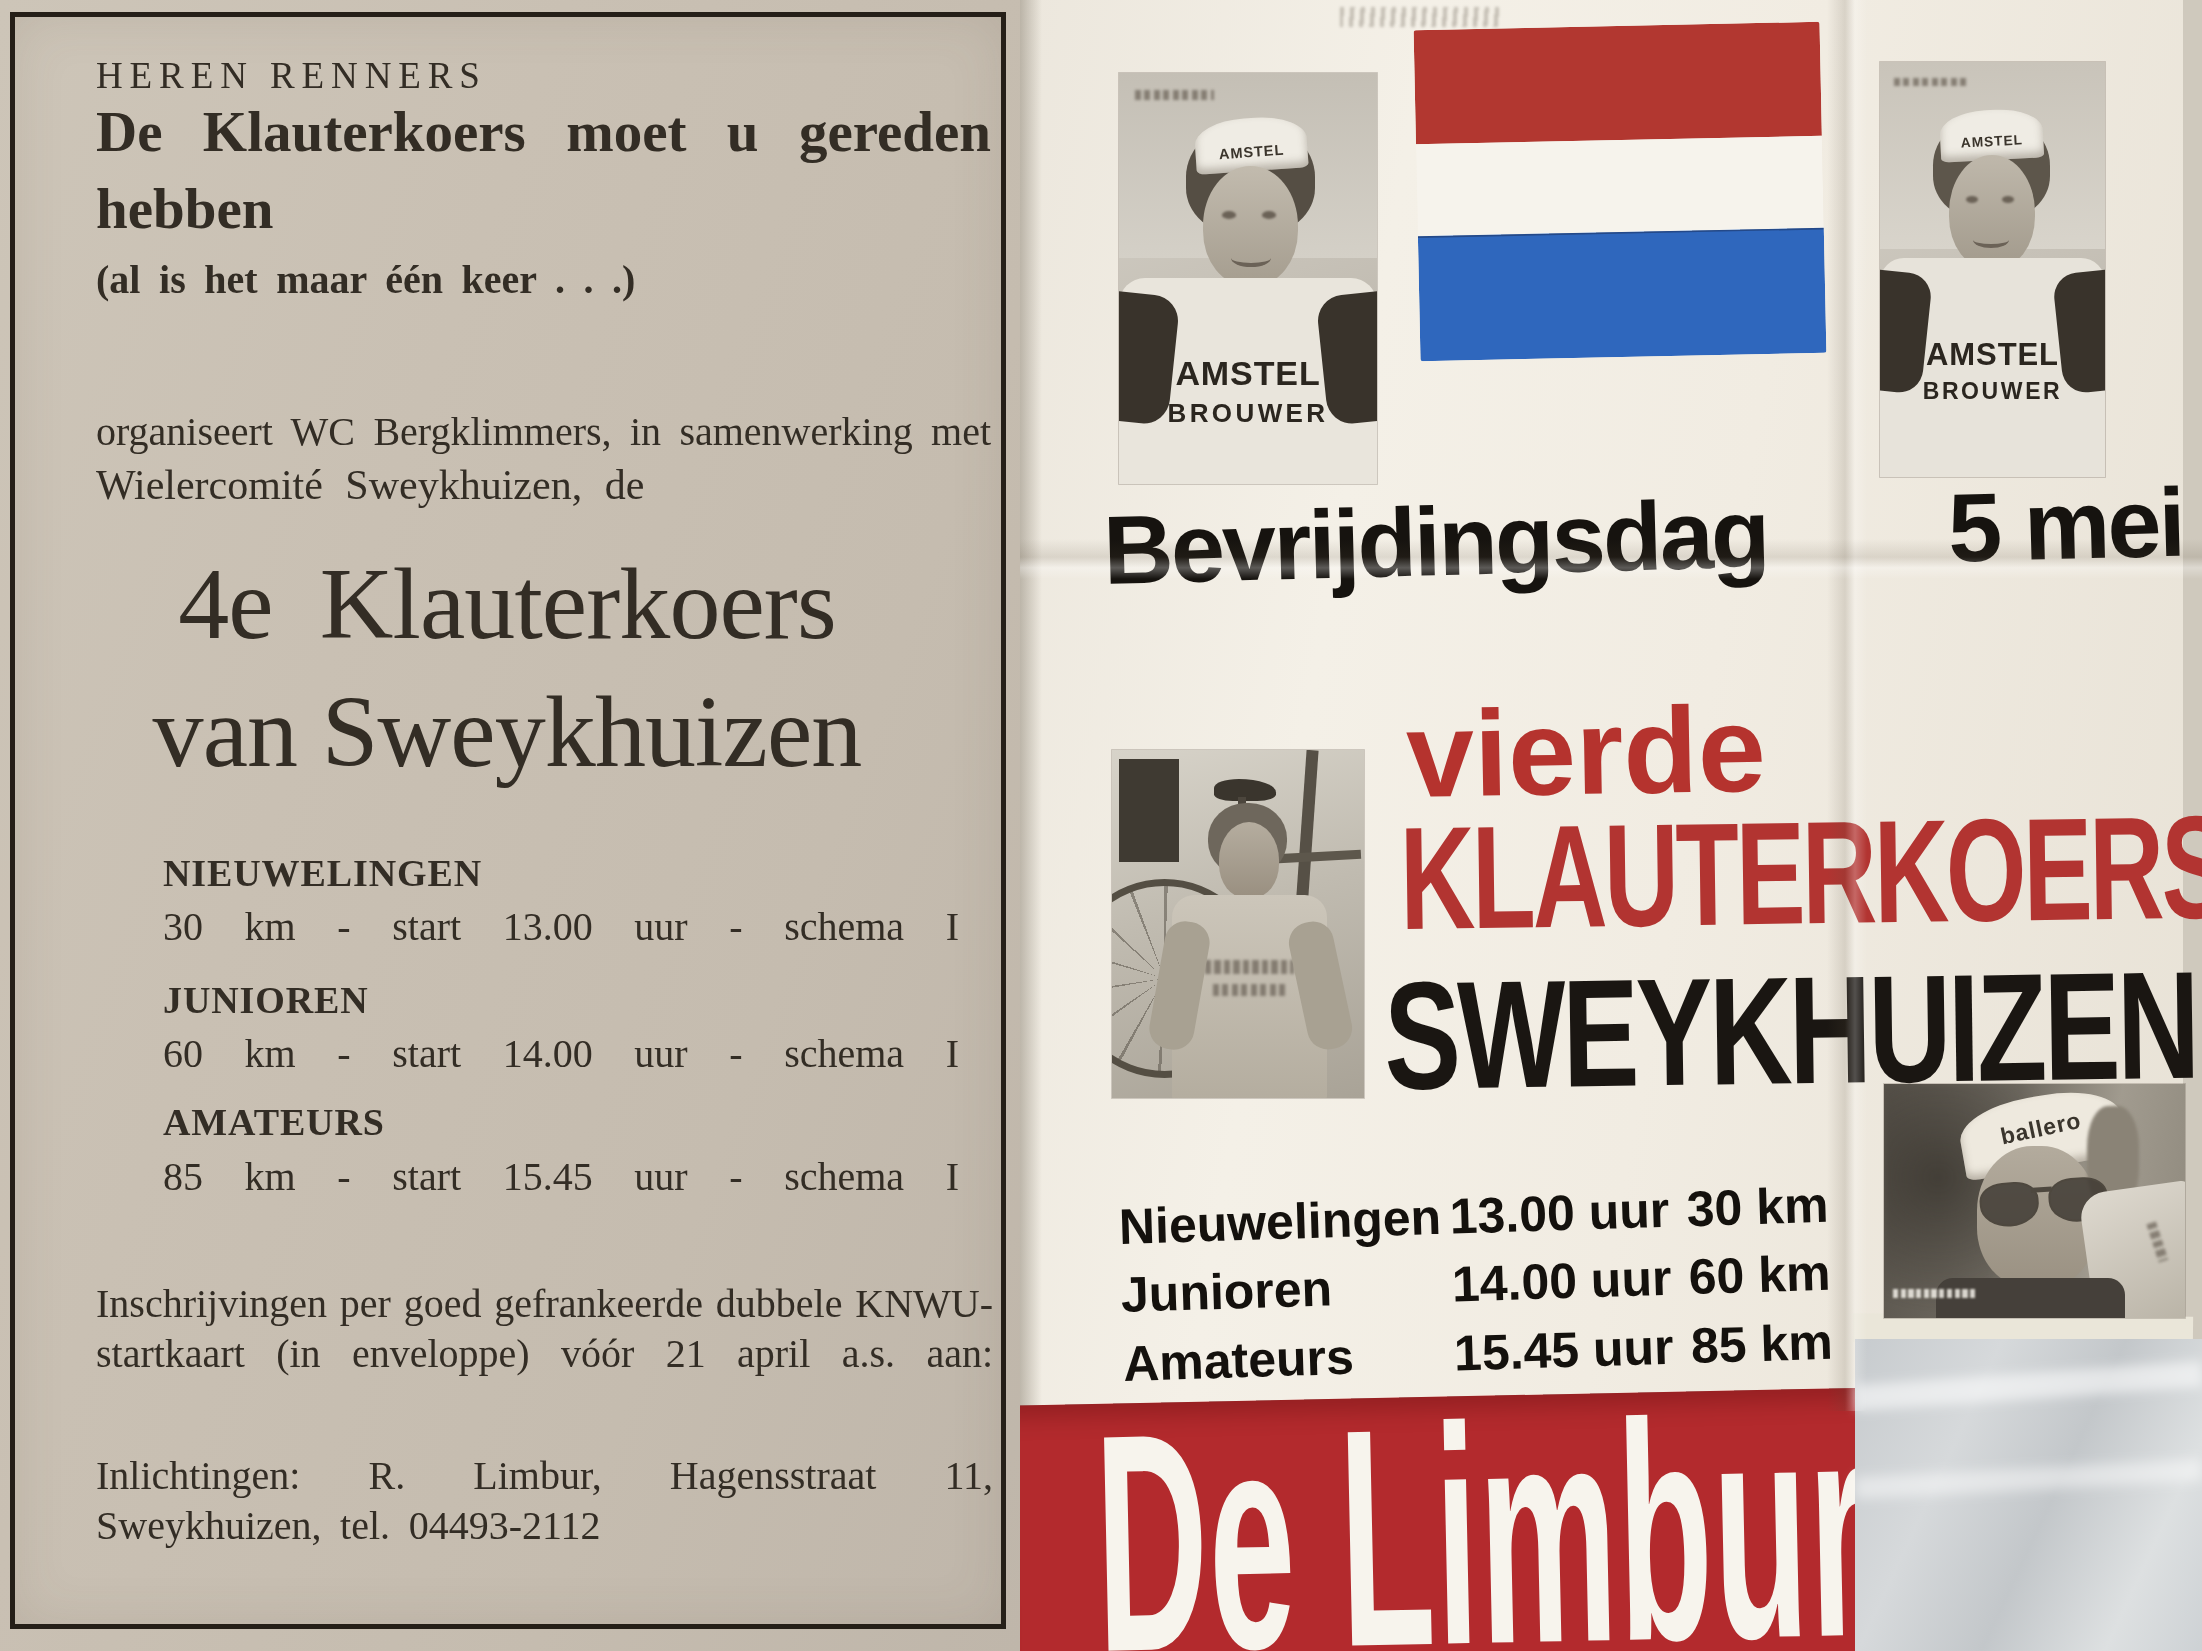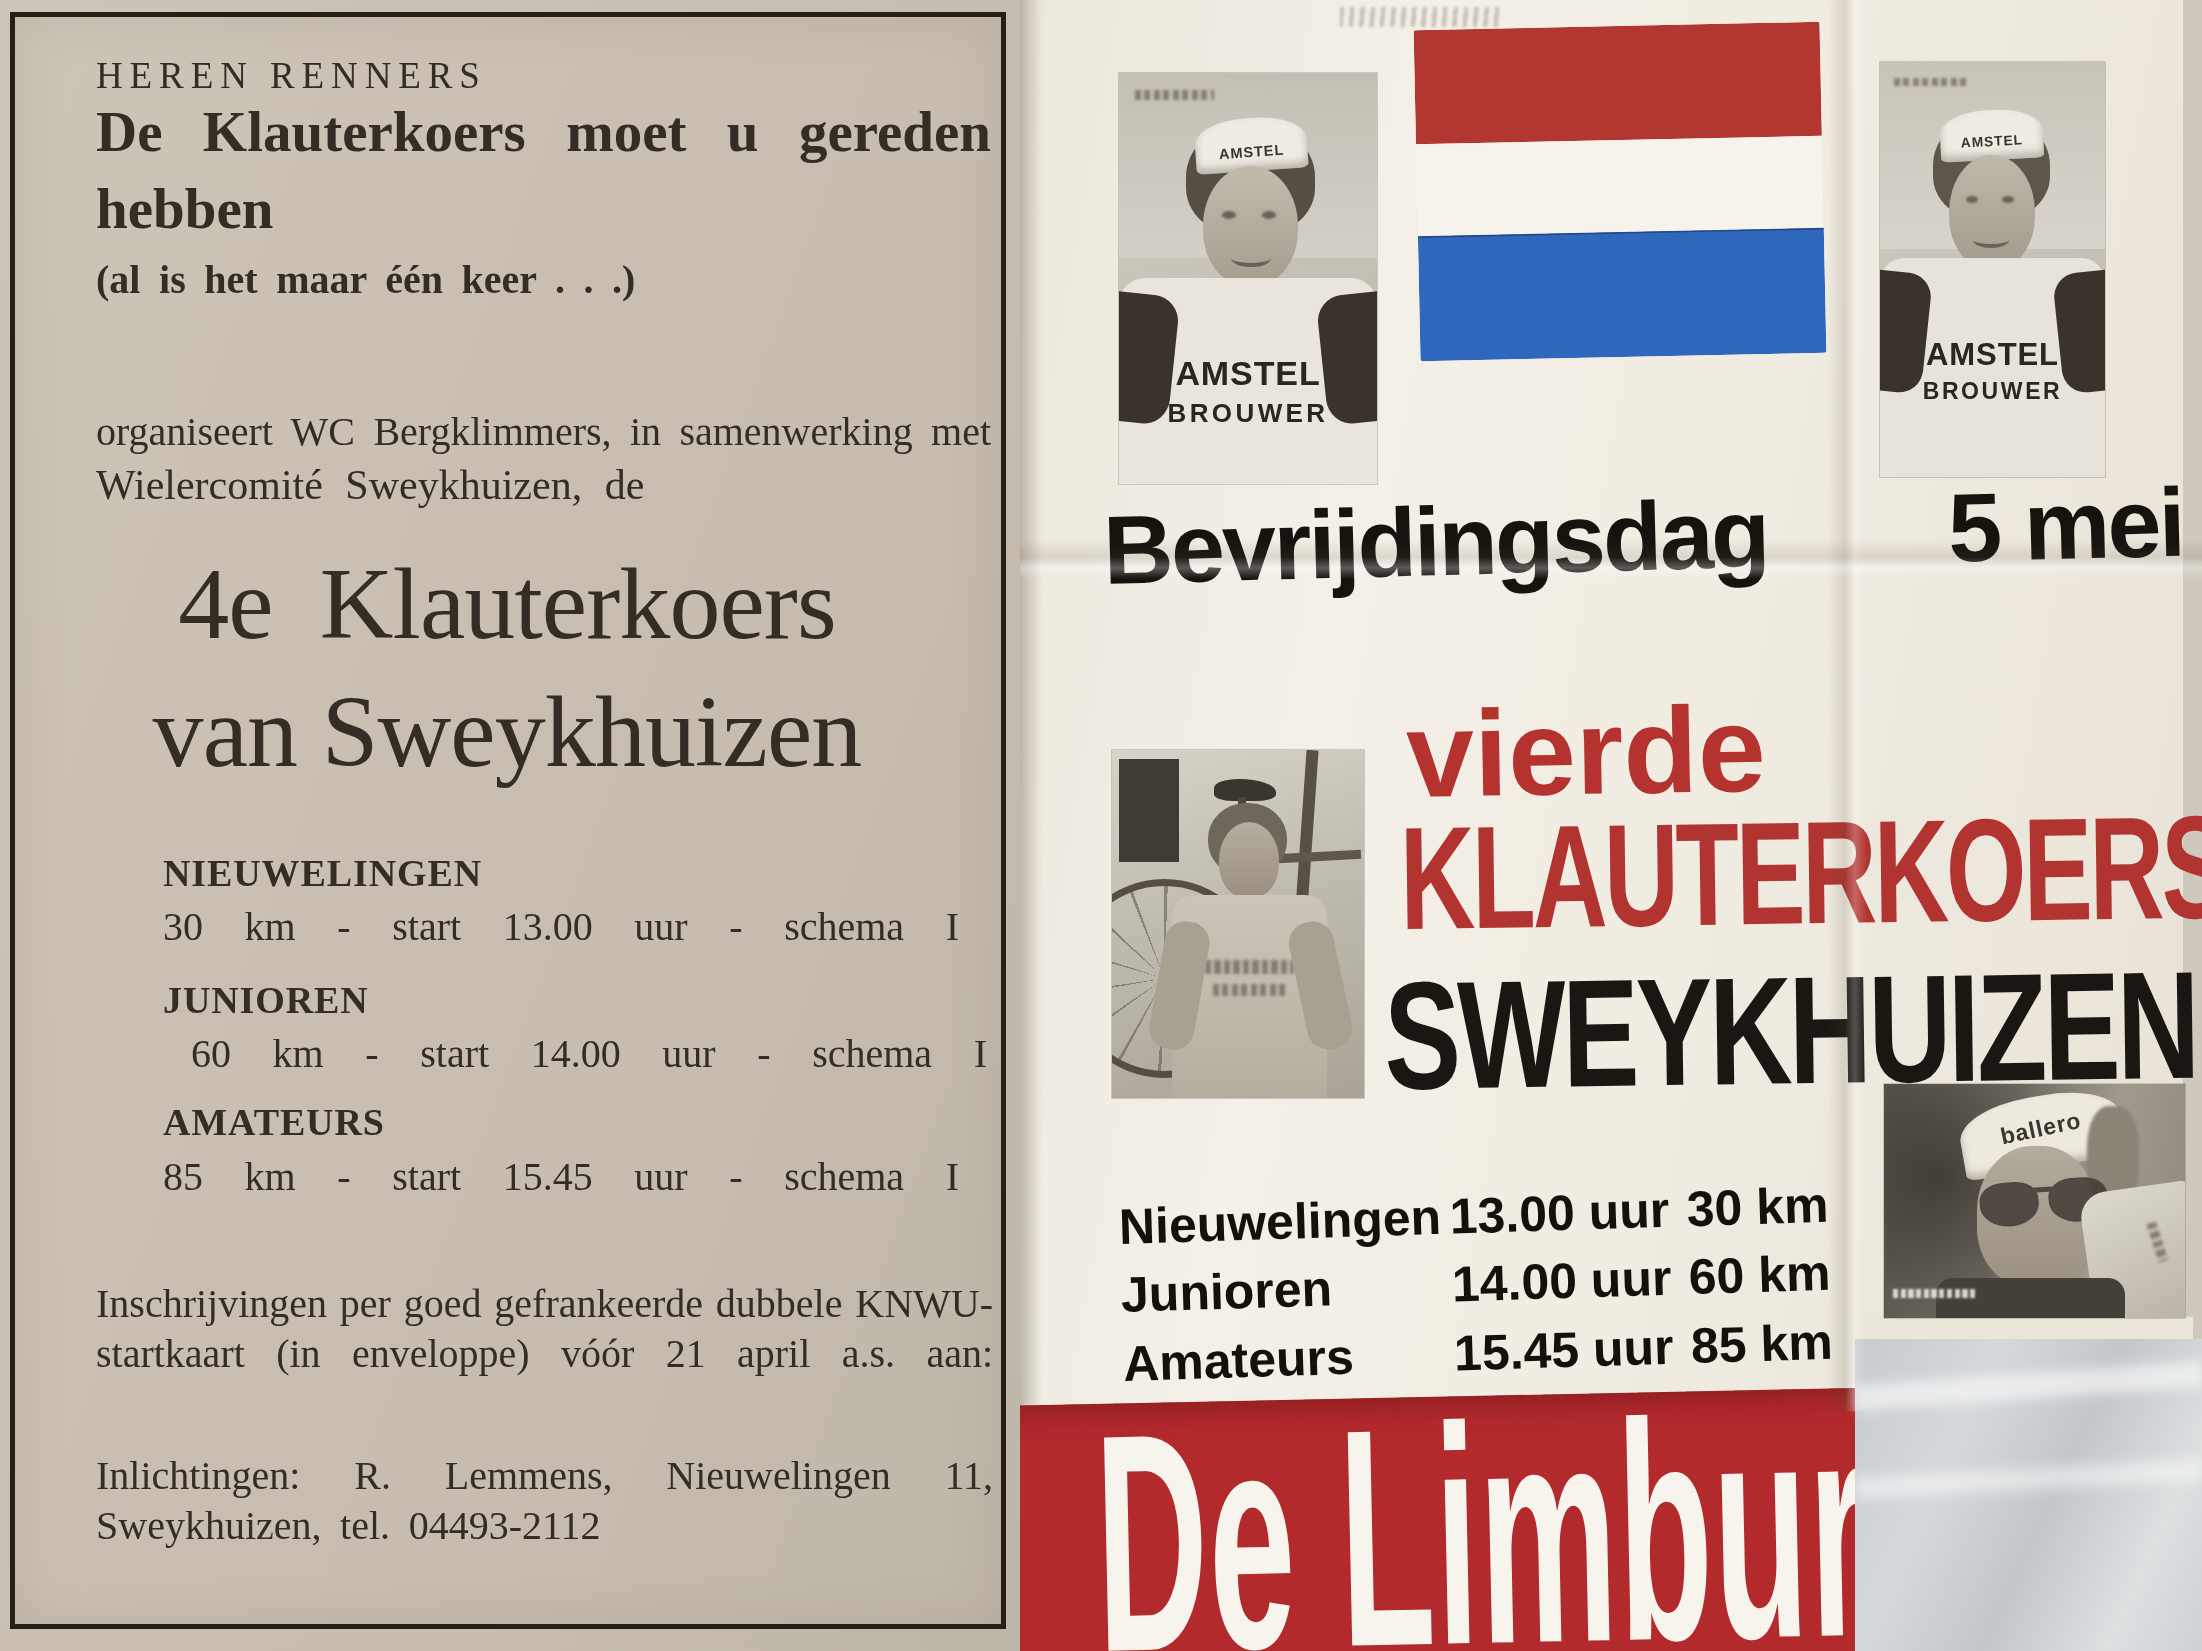--- a/index.html
+++ b/index.html
@@ -53,29 +53,29 @@
     <div class="abs ser adtxt jl" style="left:96px;top:410px;width:895px;font-size:40px;">organiseert WC Bergklimmers, in samenwerking met</div>
     <div class="abs ser adtxt" style="left:96px;top:462px;font-size:42px;word-spacing:12px;">Wielercomité Sweykhuizen, de</div>
 
     <div class="abs ser adtxt" style="left:77px;top:547px;width:860px;font-size:102px;text-align:center;letter-spacing:-0.9px;word-spacing:22.4px;">4e Klauterkoers</div>
     <div class="abs ser adtxt" style="left:77px;top:675px;width:860px;font-size:102px;text-align:center;letter-spacing:-0.9px;">van Sweykhuizen</div>
 
     <div class="abs ser b adtxt" style="left:163px;top:852px;font-size:38px;letter-spacing:0.9px;">NIEUWELINGEN</div>
     <div class="abs ser adtxt jl" style="left:163px;top:905px;width:796px;font-size:40px;">30 km - start 13.00 uur - schema I</div>
 
     <div class="abs ser b adtxt" style="left:163px;top:979px;font-size:38px;letter-spacing:0.9px;">JUNIOREN</div>
-    <div class="abs ser adtxt jl" style="left:163px;top:1032px;width:796px;font-size:40px;margin-left:28px;">60 km - start 14.00 uur - schema I</div>
+    <div class="abs ser adtxt jl" style="left:163px;top:1032px;width:796px;font-size:40px;">60 km - start 14.00 uur - schema I</div>
 
     <div class="abs ser b adtxt" style="left:163px;top:1101px;font-size:38px;letter-spacing:0.9px;">AMATEURS</div>
     <div class="abs ser adtxt jl" style="left:163px;top:1155px;width:796px;font-size:40px;">85 km - start 15.45 uur - schema I</div>
 
     <div class="abs ser adtxt jl" style="left:96px;top:1282px;width:897px;font-size:40px;">Inschrijvingen per goed gefrankeerde dubbele KNWU-</div>
     <div class="abs ser adtxt jl" style="left:96px;top:1332px;width:897px;font-size:40px;">startkaart (in enveloppe) vóór 21 april a.s. aan:</div>
 
-    <div class="abs ser adtxt jl" style="left:96px;top:1454px;width:897px;font-size:40px;">Inlichtingen: R. Lemmens, Nieuwelingen 11,</div>
+    <div class="abs ser adtxt jl" style="left:96px;top:1454px;width:897px;font-size:40px;">Inlichtingen: R. Limbur, Hagensstraat 11,</div>
     <div class="abs ser adtxt" style="left:96px;top:1504px;font-size:40px;word-spacing:8.6px;">Sweykhuizen, tel. 04493-2112</div>
   </div>
 
   <div id="poster" class="abs">
 
     <div class="abs" style="left:0;top:0;width:22.4px;height:1652px;background:linear-gradient(90deg,rgba(95,85,68,.35),rgba(95,85,68,0));"></div>
     <div class="abs" style="left:1163px;top:0;width:20px;height:1652px;background:#cfc9bd;"></div>
 
     <div class="abs" style="left:320px;top:6.9px;width:159px;height:20.6px;opacity:.45;
          background:repeating-linear-gradient(95deg,#8d867a 0 4.3px,rgba(0,0,0,0) 4.3px 10.3px);filter:blur(1.7px);"></div>

